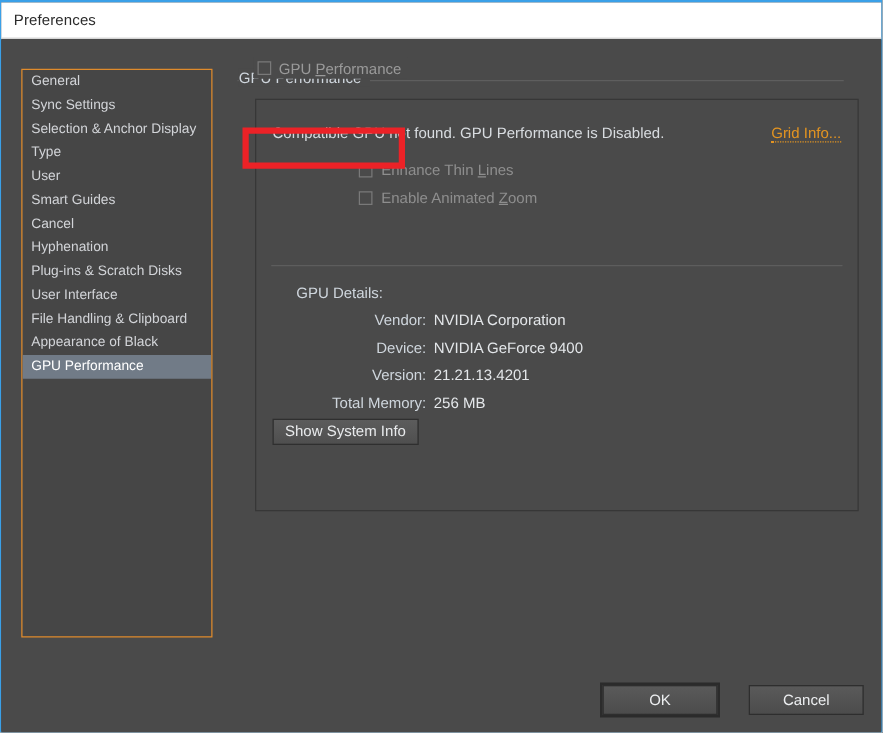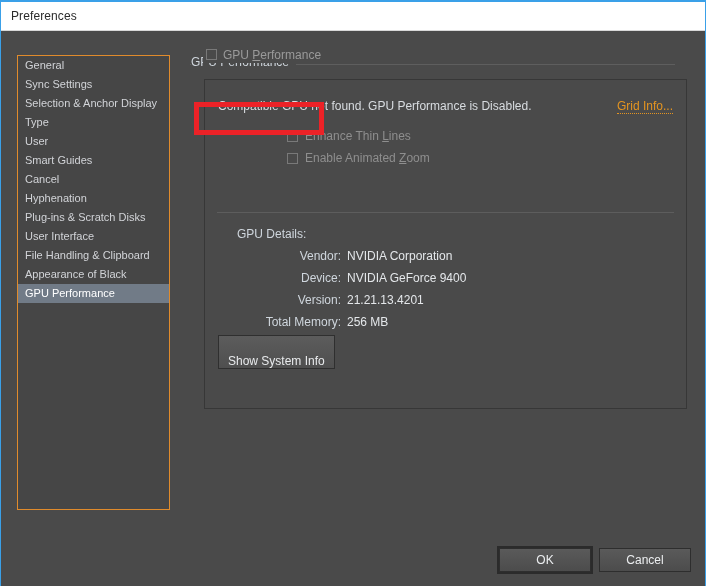--- a/index.html
+++ b/index.html
@@ -214,36 +214,36 @@
   }
   .detail-key.head { text-align: left; padding-left: 7px; }
   .detail-val {
     font-size: 12px;
     color: #e4e7ea;
   }
 
   .sysinfo-btn {
     position: absolute;
     left: 13px; top: 255px;
-    height: 32px;
-    padding: 16px 9px;
+    height: 21px;
+    padding: 0 9px;
     line-height: 19px;
     font-size: 12px;
     color: #e8eaec;
     background: linear-gradient(#5c5c5c, #4f4f4f);
     border: 1px solid #2f2f2f;
     cursor: default;
   }
 
   
   .footer {
     position: absolute;
     right: 14px; bottom: 14px;
     display: flex;
-    gap: 8px;
+    gap: 25px;
   }
   .btn {
     width: 92px; height: 24px;
     line-height: 22px;
     text-align: center;
     font-size: 12px;
     color: #eceef0;
     background: linear-gradient(#5a5a5a, #4c4c4c);
     border: 1px solid #2e2e2e;
     cursor: default;

